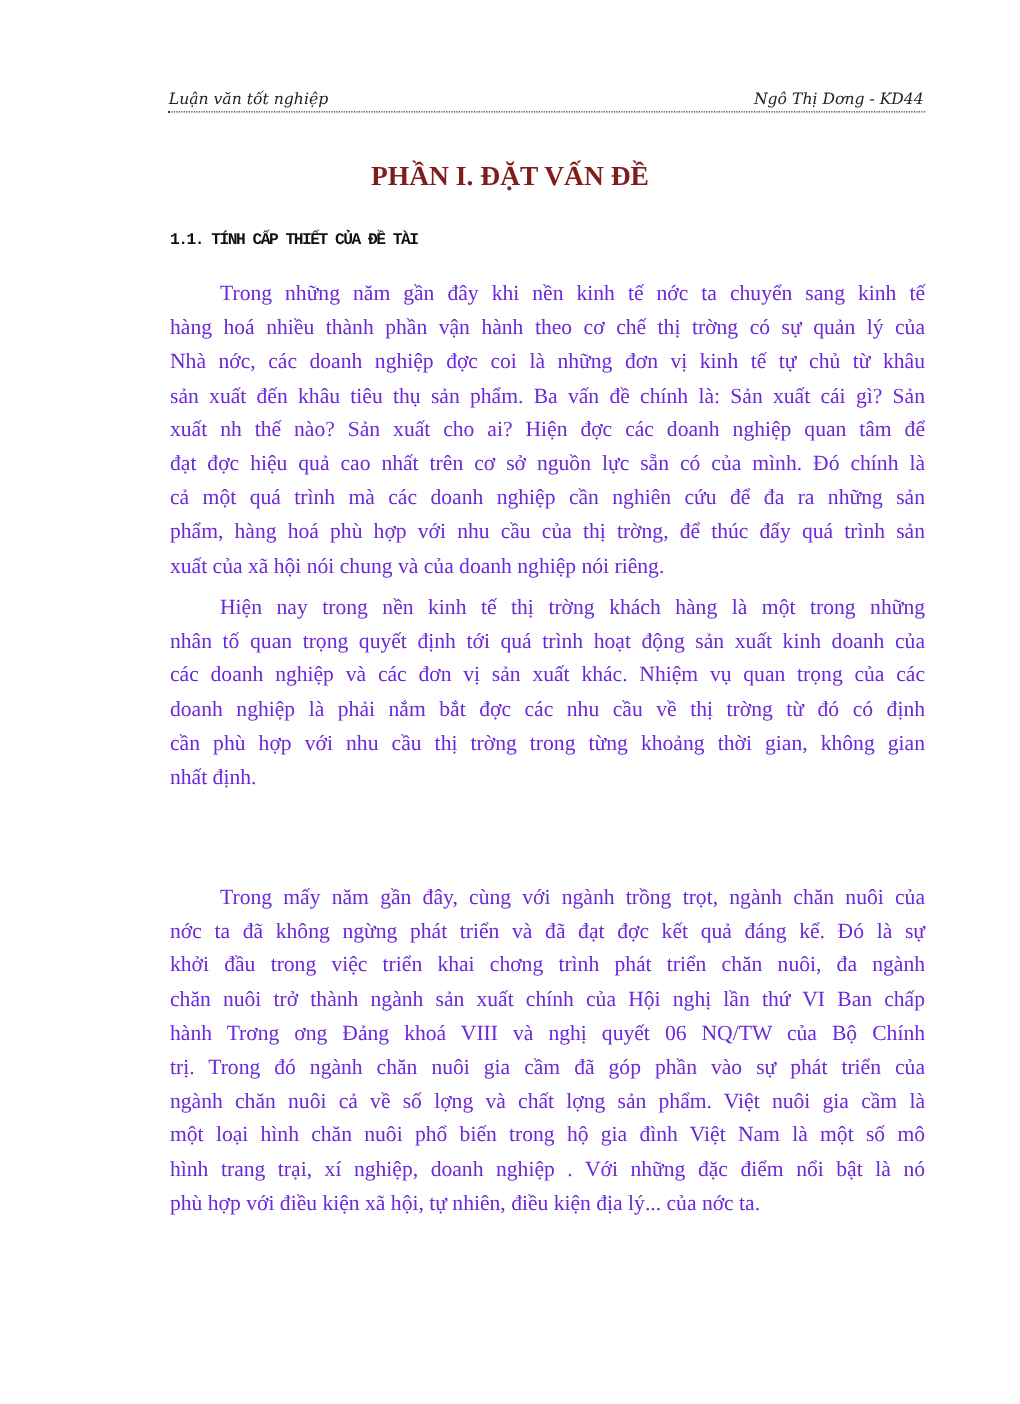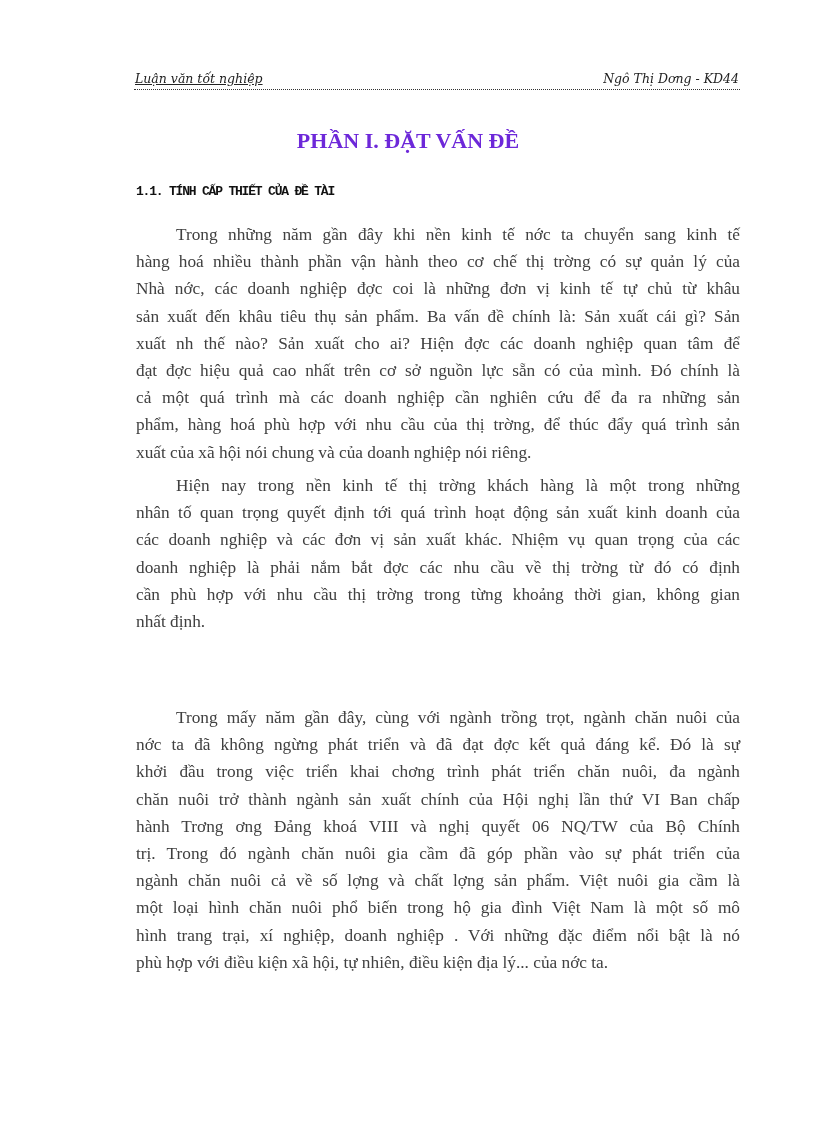--- a/index.html
+++ b/index.html
@@ -4,35 +4,35 @@
   <style>
     html, body { margin: 0; padding: 0; background: #ffffff; }
     body { width: 816px; height: 1123px; position: relative; overflow: hidden; color: #111; }
     .page { position: absolute; left: 0; top: 0; width: 816px; height: 1123px; background: #fff; }
     .header {
       position: absolute; left: 134px; top: 69px; width: 606px; height: 20px;
       border-bottom: 1px dotted #333;
       font-family: "DejaVu Serif", serif; font-style: italic; font-size: 12.5px;
       color: #222;
     }
-    .header .left { position: absolute; left: 1px; top: 2px; text-decoration: underline; }
+    .header .left { position: absolute; left: 1px; top: 2px; }
     .header .right { position: absolute; right: 1px; top: 2px; }
     .title {
       position: absolute; left: 0; width: 816px; top: 128px; text-align: center;
-      font-family: "Liberation Serif", serif; font-weight: bold; font-size: 22px; color: #6d28d9;
+      font-family: "Liberation Serif", serif; font-weight: bold; font-size: 22px; color: #7f1d1d;
     }
     .section {
       position: absolute; left: 136px; top: 184px;
       font-family: Liberation Mono, monospace; font-weight: bold; font-size: 13px;
       letter-spacing: -1.2px; color: #111;
     }
     .para {
       position: absolute; left: 136px; width: 604px;
       font-family: "Liberation Serif", serif; font-size: 17.3px; line-height: 27.2px;
-      text-align: justify; color: #404040;
+      text-align: justify; color: #6d28d9;
     }
     .para .ln { display: block; text-align-last: justify; white-space: nowrap; }
     .para .ln.last { text-align-last: left; }
     .para .ln.indent { padding-left: 40px; }
   </style>
 </head>
 <body>
 
 <div class="page">
   <div class="header">

